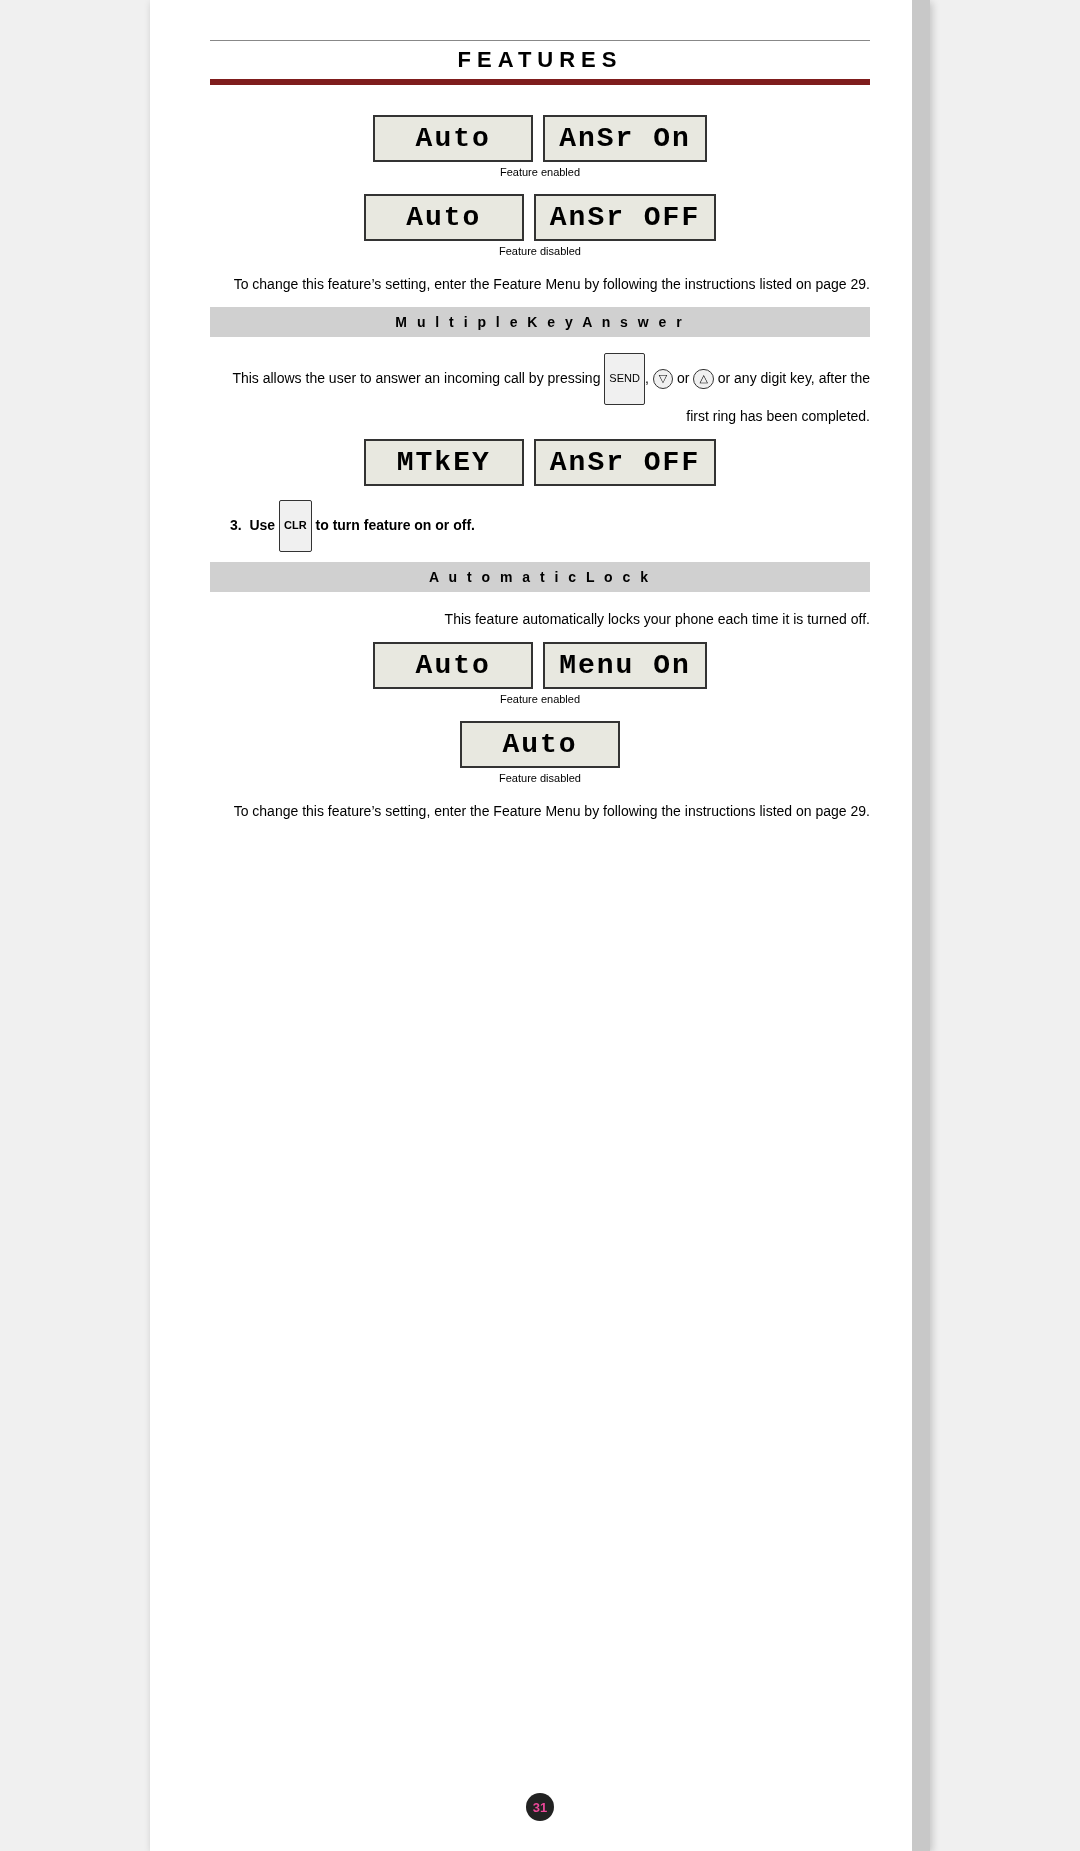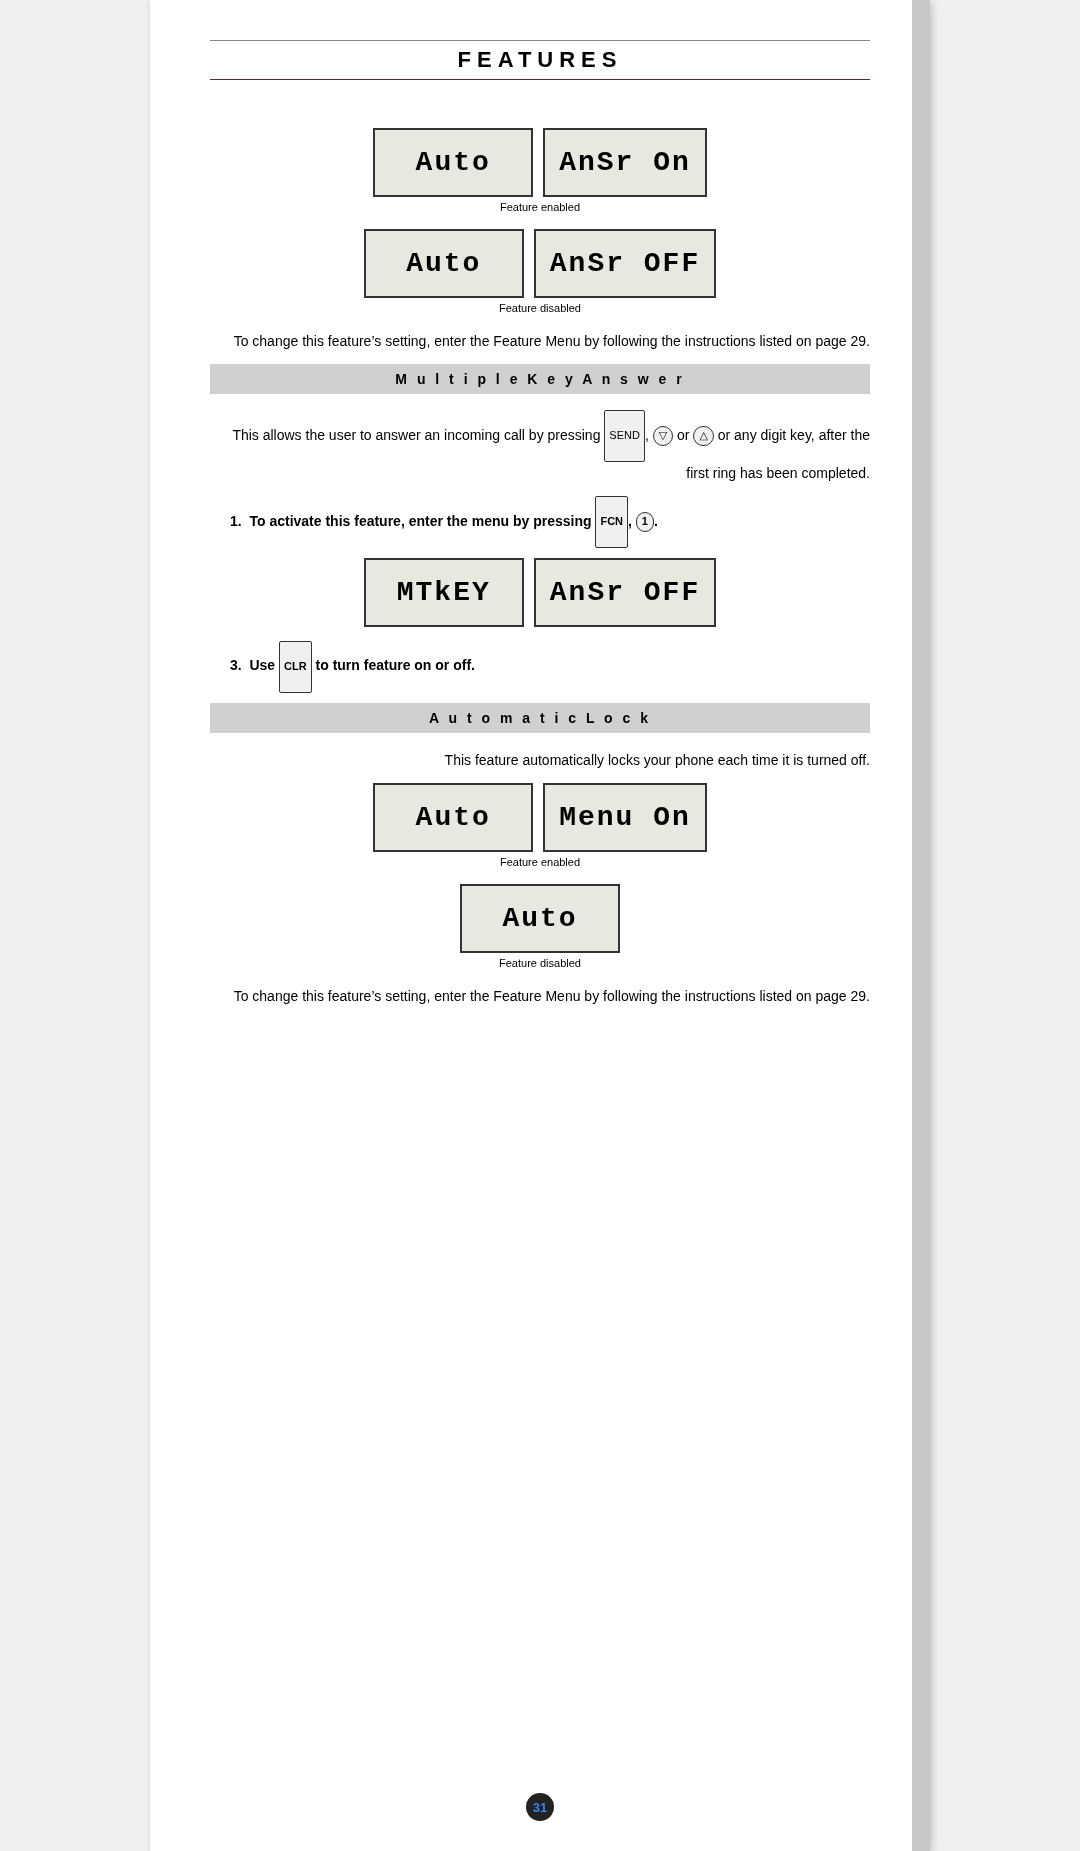--- a/index.html
+++ b/index.html
@@ -33,37 +33,37 @@
       background: #c8c8c8;
     }
 
     
     .page-title {
       text-align: center;
       font-size: 22px;
       font-weight: bold;
       letter-spacing: 6px;
       font-family: Arial, sans-serif;
-      margin-bottom: 48px;
+      margin-bottom: 30px;
       border-top: 1px solid #888;
-      border-bottom: 1px solid #7f1d1d;
+      border-bottom: 6px solid #7f1d1d;
       padding: 6px 0;
     }
 
     
     .lcd-row {
       display: flex;
       justify-content: center;
       gap: 10px;
       margin: 10px 0 4px 0;
     }
 
     .lcd-box {
       border: 2px solid #333;
-      padding: 17px 14px;
+      padding: 6px 14px;
       font-family: 'Courier New', monospace;
       font-size: 26px;
       font-weight: bold;
       background: #e8e8e0;
       letter-spacing: 3px;
       min-width: 160px;
       text-align: center;
       display: inline-block;
     }
 
@@ -132,21 +132,21 @@
 
     
     .page-number {
       position: absolute;
       bottom: 30px;
       left: 50%;
       transform: translateX(-50%);
       width: 28px;
       height: 28px;
       background: #222;
-      color: #3b82f6;
+      color: #ec4899;
       border-radius: 50%;
       display: flex;
       align-items: center;
       justify-content: center;
       font-size: 13px;
       font-family: Arial, sans-serif;
       font-weight: bold;
     }
 
     .lcd-segment {
@@ -182,25 +182,20 @@
   <div class="body-text">
     This allows the user to answer an incoming call by pressing
     <span class="key-badge">SEND</span>,
     <span class="key-badge-round">▽</span>
     or
     <span class="key-badge-round">△</span>
     or any digit key, after the first ring has been completed.
   </div>
 
   <div class="steps">
-    <div class="step">
-      <b>1. &nbsp;To activate this feature, enter the menu by pressing
-      <span class="key-badge">FCN</span>,
-      <span class="key-badge-round">1</span>.</b>
-    </div>
   </div>
 
   <div class="lcd-row">
     <span class="lcd-box lcd-segment">MTkEY</span>
     <span class="lcd-box lcd-segment">AnSr OFF</span>
   </div>
 
   <div class="steps" style="margin-top:14px;">
     <div class="step">
       <b>3. &nbsp;Use <span class="key-badge">CLR</span> to turn feature on or off.</b>

